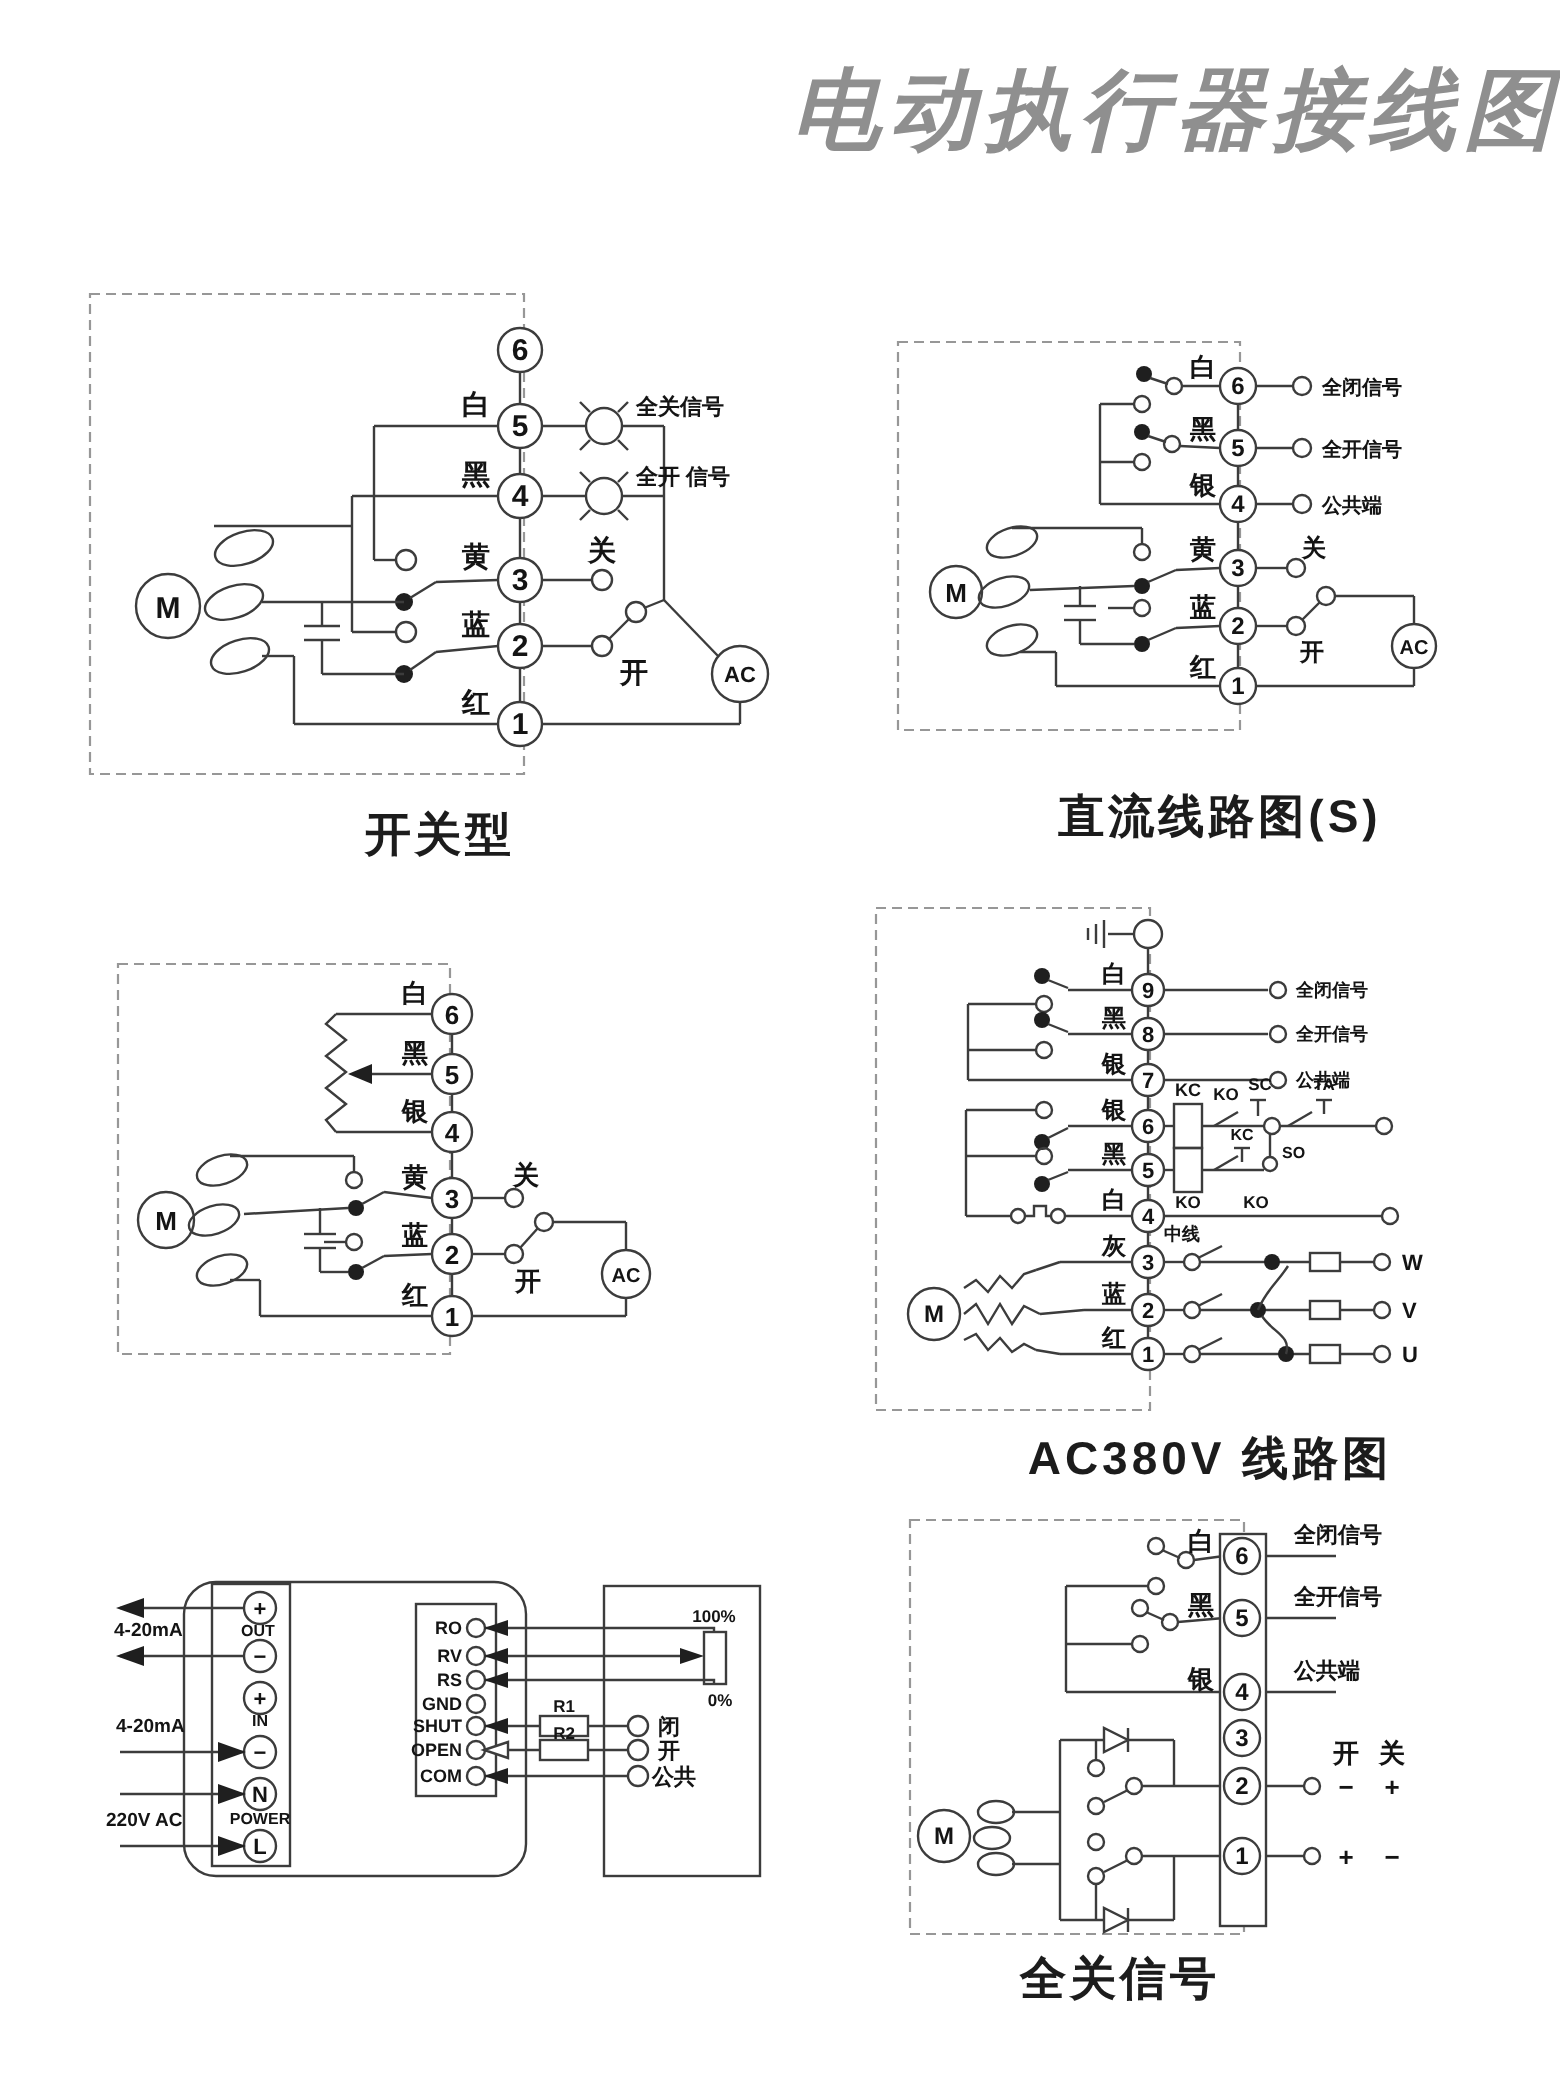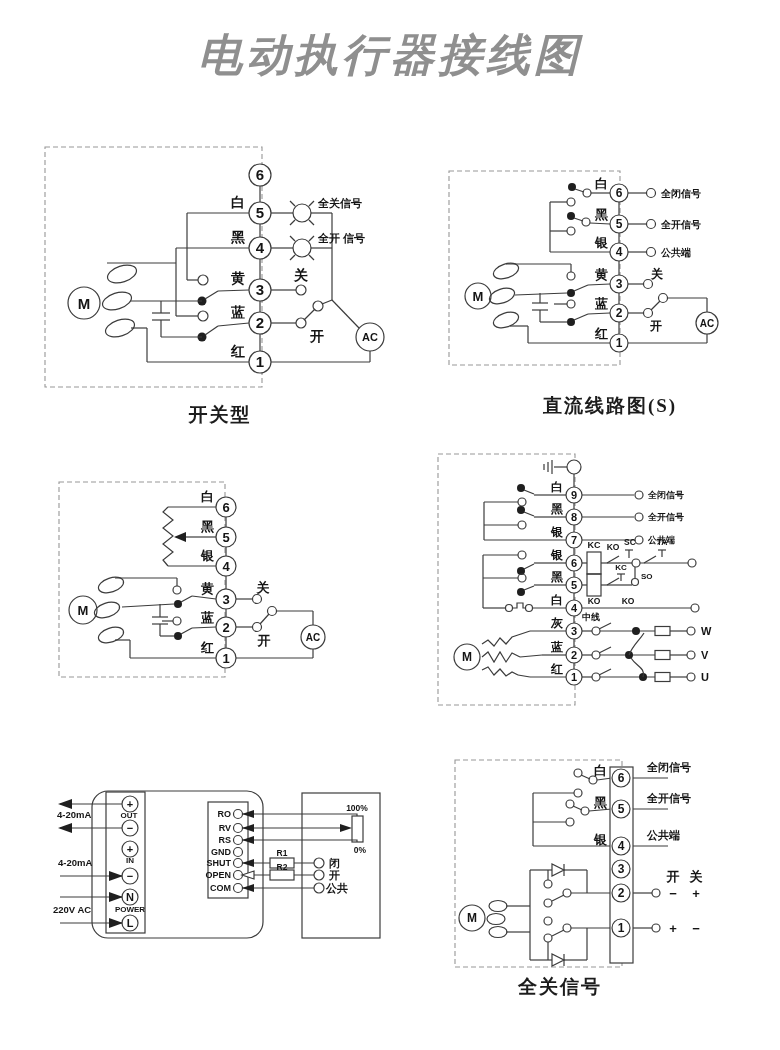--- a/index.html
+++ b/index.html
@@ -1,23 +1,23 @@
 <!DOCTYPE html>
 <html><head>
 <meta charset="utf-8">
 <style>
   html,body{margin:0;padding:0;background:#fff;}
   #page{position:relative;width:780px;height:1050px;background:#fff;overflow:hidden;
         font-family:"Liberation Sans",sans-serif;}
-  #title{position:absolute;left:0;top:26px;width:780px;text-align:center;
+  #title{position:absolute;left:0;top:26px;width:780px;text-align:right;
          font-family:"DejaVu Serif",serif;font-style:italic;font-weight:bold;
          font-size:44px;color:#8f8f8f;letter-spacing:4px;}
   .panel{position:absolute;}
-  .cap{position:absolute;text-align:center;font-size:19px;font-weight:bold;color:#1c1c1c;
-       letter-spacing:2px;font-family:Liberation Serif, serif;}
+  .cap{position:absolute;text-align:center;font-size:23px;font-weight:bold;color:#1c1c1c;
+       letter-spacing:2px;}
   svg line,svg polyline,svg path,svg rect,svg circle,svg ellipse,svg polygon{
        stroke:#3c3c3c;fill:none;stroke-width:1.2;}
   svg .dash{stroke:#979797;stroke-dasharray:5 3;stroke-width:1.1;}
   svg .term{fill:#fff;}
   svg .dot{fill:#1f1f1f;stroke:none;}
   svg .fillb{fill:#1f1f1f;stroke:none;}
   svg .hollow{fill:#fff;stroke:#3c3c3c;}
   svg text{fill:#141414;stroke:none;font-family:"Liberation Sans",sans-serif;font-weight:bold;}
   .t8{font-size:8px}.t85{font-size:8.5px}.t9{font-size:9px}.t95{font-size:9.5px}
   .t10{font-size:10px}.t11{font-size:11px}.t12{font-size:12px}.t13{font-size:13px}
@@ -454,20 +454,21 @@
     <text class="t85" x="232" y="100" text-anchor="middle">TA</text>
     <text class="t8" x="191" y="125" text-anchor="middle">KC</text>
     <text class="t8" x="211" y="134">SO</text>
     <text class="t85" x="164" y="159" text-anchor="middle">KO</text>
     <text class="t85" x="198" y="159" text-anchor="middle">KO</text>
     <text class="t9" x="152" y="175">中线</text>
     <text class="t11" x="271" y="190">W</text>
     <text class="t11" x="271" y="214">V</text>
     <text class="t11" x="271" y="236">U</text>
   </svg>
+  <div class="cap" style="left:430px;top:714px;width:350px">AC380V 线路图</div>
 
   <svg class="panel" style="left:30px;top:760px" width="360" height="200">
     <rect x="62" y="31" width="171" height="147" rx="16"></rect>
     <g>
       <rect x="76" y="32" width="39" height="141"></rect>
       <circle cx="100" cy="44" r="8"></circle>
         <circle cx="100" cy="68" r="8"></circle>
       <circle cx="100" cy="89" r="8"></circle>
         <circle cx="100" cy="116" r="8"></circle>
       <circle cx="100" cy="137" r="8"></circle>

